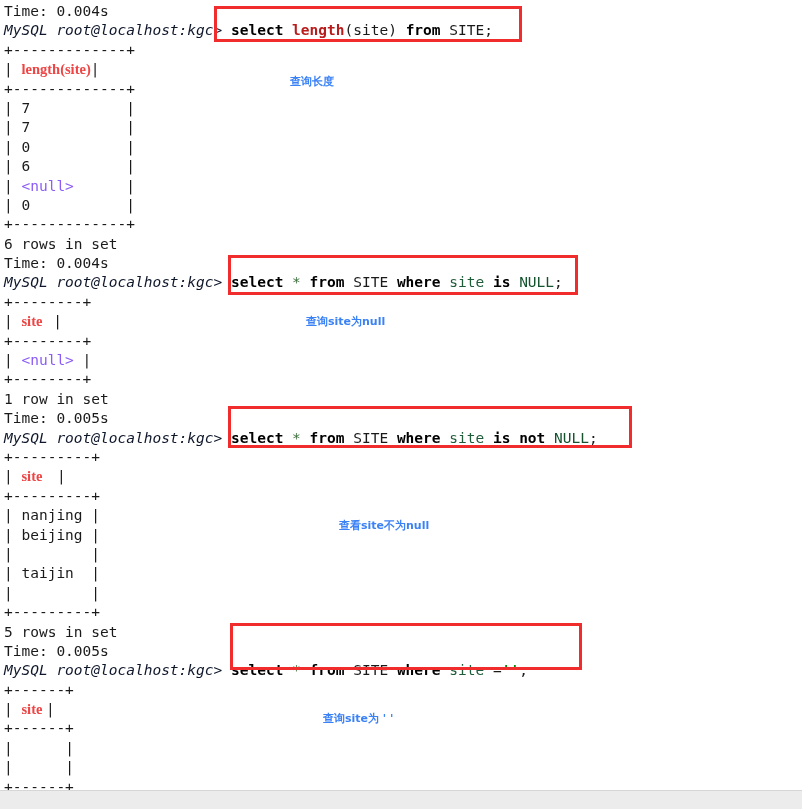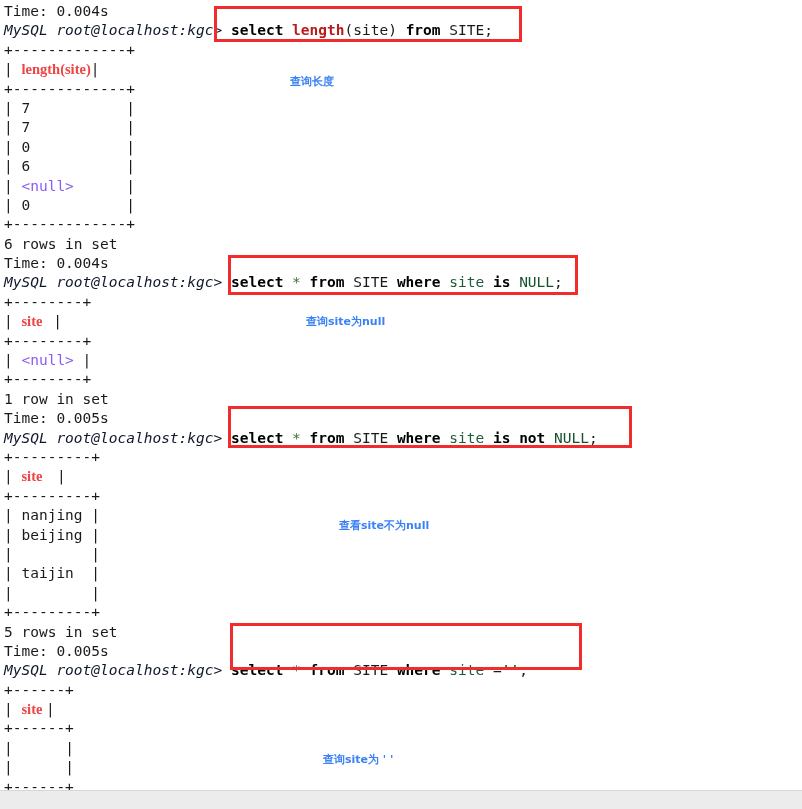--- a/index.html
+++ b/index.html
@@ -87,16 +87,16 @@
 <div id="terminal"><div class="line"><span class="plain">Time: 0.004s</span></div><div class="line"><span class="prompt">MySQL root@localhost:kgc&gt; </span><span><span class="kw">select</span><span class="plain"> </span><span class="fn">length</span><span class="plain">(site)</span><span class="plain"> </span><span class="kw">from</span><span class="plain"> SITE;</span></span></div><div class="line"><span class="rule">+-------------+</span></div><div class="line"><span class="plain">| </span><span class="colhdr">length(site)</span><span class="plain">|</span></div><div class="line"><span class="rule">+-------------+</span></div><div class="line"><span class="plain">| </span><span class="plain">7           </span><span class="plain">|</span></div><div class="line"><span class="plain">| </span><span class="plain">7           </span><span class="plain">|</span></div><div class="line"><span class="plain">| </span><span class="plain">0           </span><span class="plain">|</span></div><div class="line"><span class="plain">| </span><span class="plain">6           </span><span class="plain">|</span></div><div class="line"><span class="plain">| </span><span class="nullval">&lt;null&gt;      </span><span class="plain">|</span></div><div class="line"><span class="plain">| </span><span class="plain">0           </span><span class="plain">|</span></div><div class="line"><span class="rule">+-------------+</span></div><div class="line"><span class="plain">6 rows in set</span></div><div class="line"><span class="plain">Time: 0.004s</span></div><div class="line"><span class="prompt">MySQL root@localhost:kgc&gt; </span><span><span class="kw">select</span><span class="plain"> </span><span class="star">*</span><span class="plain"> </span><span class="kw">from</span><span class="plain"> SITE </span><span class="kw">where</span><span class="plain"> </span><span class="ident">site</span><span class="plain"> </span><span class="kw">is</span><span class="plain"> </span><span class="nullkw">NULL</span><span class="plain">;</span></span></div><div class="line"><span class="rule">+--------+</span></div><div class="line"><span class="plain">| </span><span class="colhdr">site   </span><span class="plain">|</span></div><div class="line"><span class="rule">+--------+</span></div><div class="line"><span class="plain">| </span><span class="nullval">&lt;null&gt; </span><span class="plain">|</span></div><div class="line"><span class="rule">+--------+</span></div><div class="line"><span class="plain">1 row in set</span></div><div class="line"><span class="plain">Time: 0.005s</span></div><div class="line"><span class="prompt">MySQL root@localhost:kgc&gt; </span><span><span class="kw">select</span><span class="plain"> </span><span class="star">*</span><span class="plain"> </span><span class="kw">from</span><span class="plain"> SITE </span><span class="kw">where</span><span class="plain"> </span><span class="ident">site</span><span class="plain"> </span><span class="kw">is</span><span class="plain"> </span><span class="kw">not</span><span class="plain"> </span><span class="nullkw">NULL</span><span class="plain">;</span></span></div><div class="line"><span class="rule">+---------+</span></div><div class="line"><span class="plain">| </span><span class="colhdr">site    </span><span class="plain">|</span></div><div class="line"><span class="rule">+---------+</span></div><div class="line"><span class="plain">| </span><span class="plain">nanjing </span><span class="plain">|</span></div><div class="line"><span class="plain">| </span><span class="plain">beijing </span><span class="plain">|</span></div><div class="line"><span class="plain">| </span><span class="plain">        </span><span class="plain">|</span></div><div class="line"><span class="plain">| </span><span class="plain">taijin  </span><span class="plain">|</span></div><div class="line"><span class="plain">| </span><span class="plain">        </span><span class="plain">|</span></div><div class="line"><span class="rule">+---------+</span></div><div class="line"><span class="plain">5 rows in set</span></div><div class="line"><span class="plain">Time: 0.005s</span></div><div class="line"><span class="prompt">MySQL root@localhost:kgc&gt; </span><span><span class="kw">select</span><span class="plain"> </span><span class="star">*</span><span class="plain"> </span><span class="kw">from</span><span class="plain"> SITE </span><span class="kw">where</span><span class="plain"> </span><span class="ident">site</span><span class="plain"> =</span><span class="str">''</span><span class="plain">;</span></span></div><div class="line"><span class="rule">+------+</span></div><div class="line"><span class="plain">| </span><span class="colhdr">site </span><span class="plain">|</span></div><div class="line"><span class="rule">+------+</span></div><div class="line"><span class="plain">| </span><span class="plain">     </span><span class="plain">|</span></div><div class="line"><span class="plain">| </span><span class="plain">     </span><span class="plain">|</span></div><div class="line"><span class="rule">+------+</span></div><div class="line"><span class="plain">2 rows in set</span></div></div>
 
 <div id="overlay">
     <div class="redbox" style="left: 214px; top: 6px; width: 308px; height: 36px;"></div>
     <div class="redbox" style="left: 228px; top: 255px; width: 350px; height: 40px;"></div>
     <div class="redbox" style="left: 228px; top: 406px; width: 404px; height: 42px;"></div>
     <div class="redbox" style="left: 230px; top: 623px; width: 352px; height: 47px;"></div>
     <div class="note" style="left: 290px; top: 74px;">查询长度</div>
     <div class="note" style="left: 306px; top: 314px;">查询site为null</div>
     <div class="note" style="left: 339px; top: 482px; margin-top: 36px;">查看site不为null</div>
-    <div class="note" style="left: 323px; top: 752px;">查询site为 ' '</div>
+    <div class="note" style="left: 323px; top: 711px;">查询site为 ' '</div>
   </div>
 
 <div id="bottom-bar"></div>
 
 </body></html>

